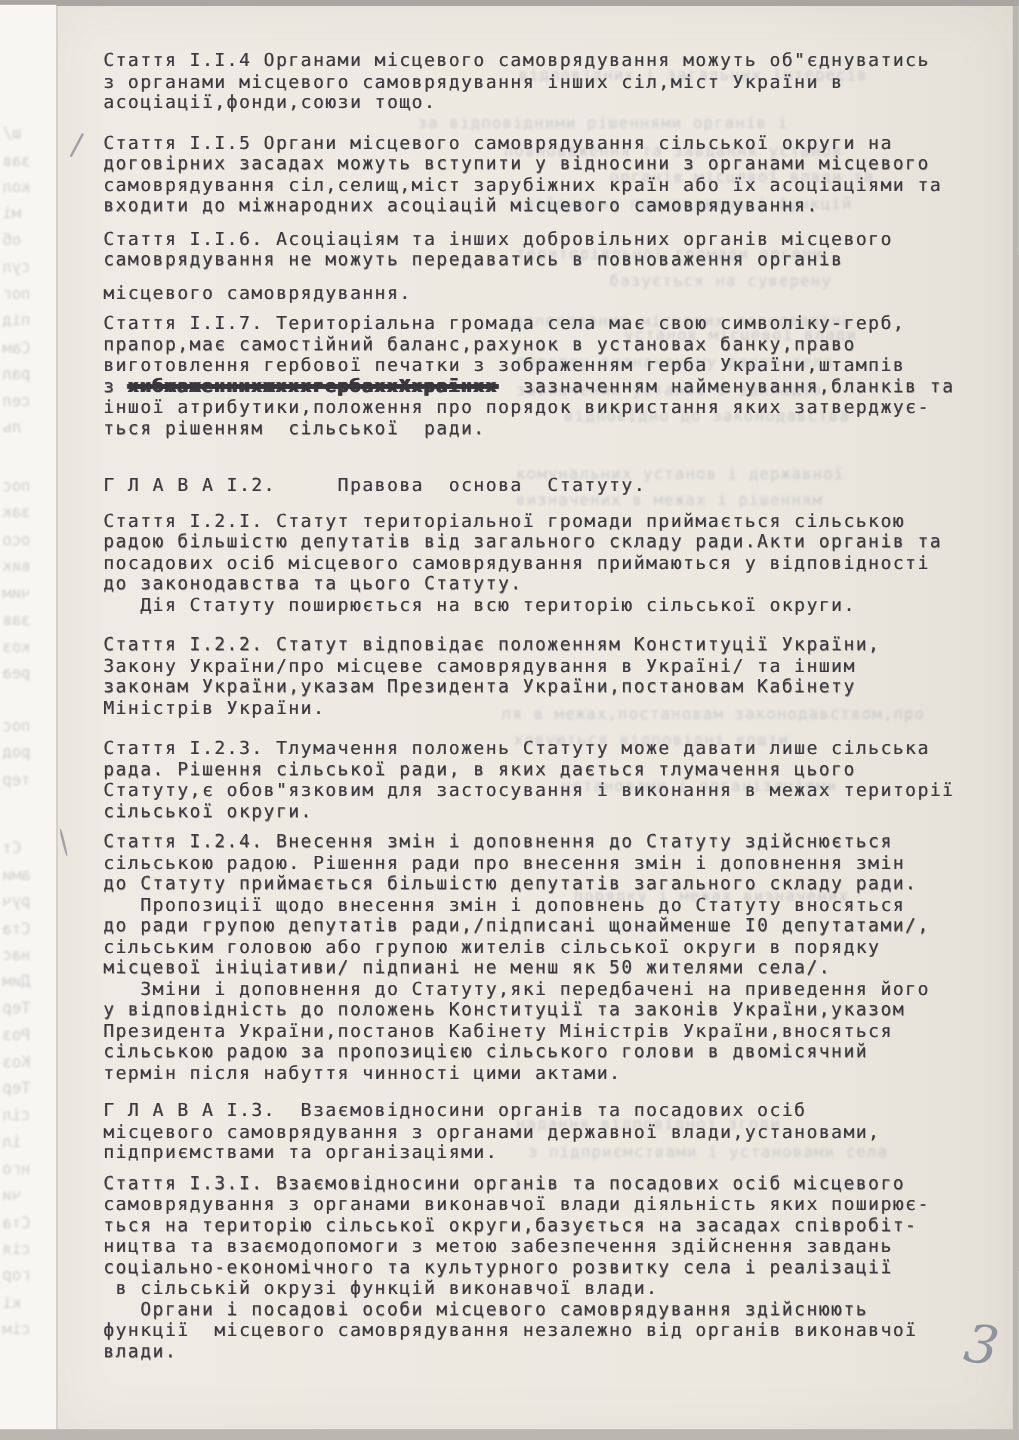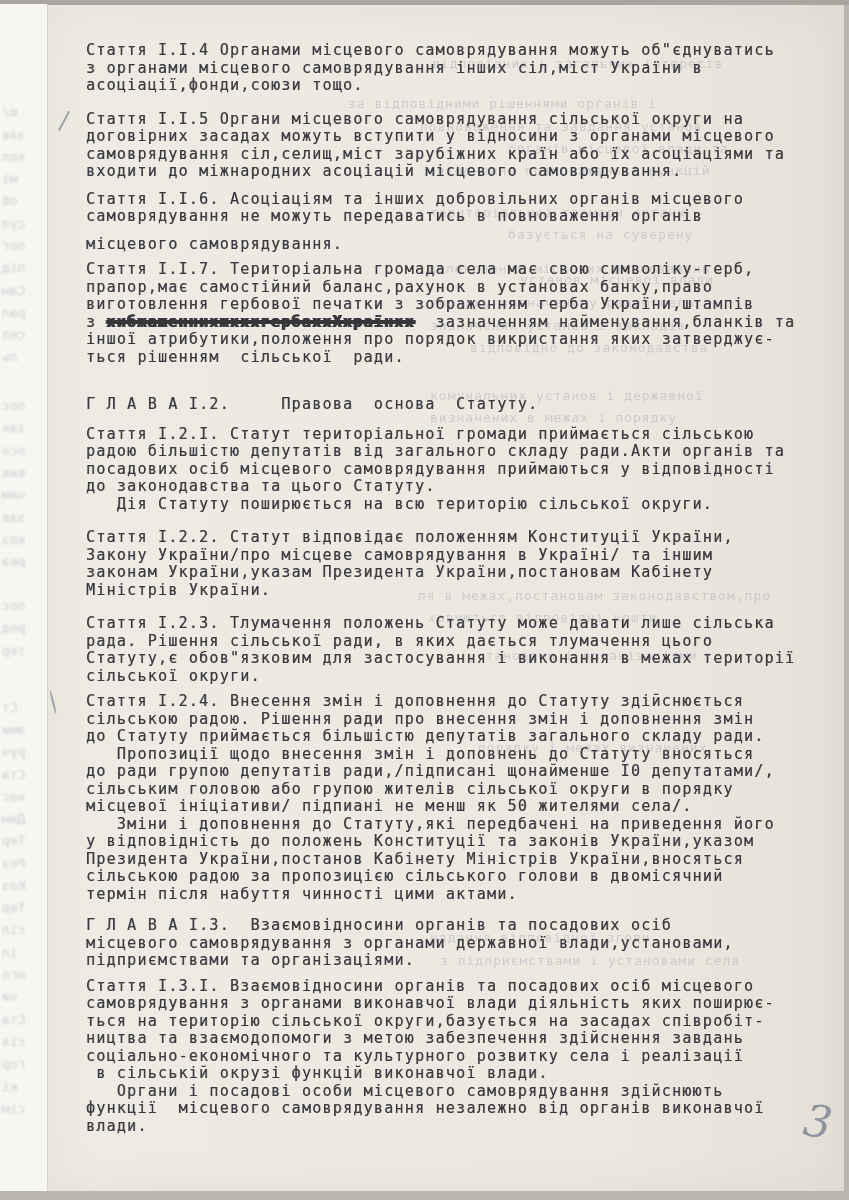--- a/index.html
+++ b/index.html
@@ -47,21 +47,21 @@
       <div class="ghost" style="top: 141px; left: 508px; width: 300px;">органів місцевої влади та</div>
       <div class="ghost" style="top: 163px; left: 428px; width: 395px;">здійснення повноважень і функцій</div>
       <div class="ghost" style="top: 205px; left: 430px; width: 390px;">територіальної громади органи</div>
       <div class="ghost" style="top: 227px; left: 508px; width: 300px;">базується на суверену</div>
       <div class="ghost" style="top: 249px; left: 428px; width: 400px; margin-top: 12px;">делегованих місцевих повноважень</div>
       <div class="ghost" style="top: 272px; left: 520px; width: 290px;">установ місцевої влади</div>
       <div class="ghost" style="top: 295px; left: 430px; width: 380px;">порядку визначеному радою села</div>
       <div class="ghost" style="top: 318px; left: 430px; width: 330px;">зазначених установ і закладів</div>
       <div class="ghost" style="top: 340px; left: 470px; width: 330px;">відповідно до законодавства</div>
       <div class="ghost" style="top: 388px; left: 430px; width: 360px;">комунальних установ і державної</div>
-      <div class="ghost" style="top: 410px; left: 430px; width: 340px;">визначених в межах і порядку</div>
+      <div class="ghost" style="top: 410px; left: 430px; width: 340px;">визначених в межах і рішенням</div>
       <div class="ghost" style="top: 588px; left: 418px; width: 360px;">ля в межах,постановам законодавством,про</div>
       <div class="ghost" style="top: 610px; left: 428px; width: 300px;">ховуються відповідні кошти</div>
       <div class="ghost" style="top: 648px; left: 468px; width: 280px;">установами і організаціями</div>
       <div class="ghost" style="top: 740px; left: 478px; width: 280px;">порядку і межах визначених</div>
       <div class="ghost" style="top: 930px; left: 430px; width: 330px;">надання відповідної згоди</div>
       <div class="ghost" style="top: 953px; left: 440px; width: 340px;">з підприємствами і установами села</div>
     </div>
   <div id="mfrag-layer">
       <div class="mfrag" style="top: 104px;">ш/</div>
       <div class="mfrag" style="top: 127px;">зав</div>

